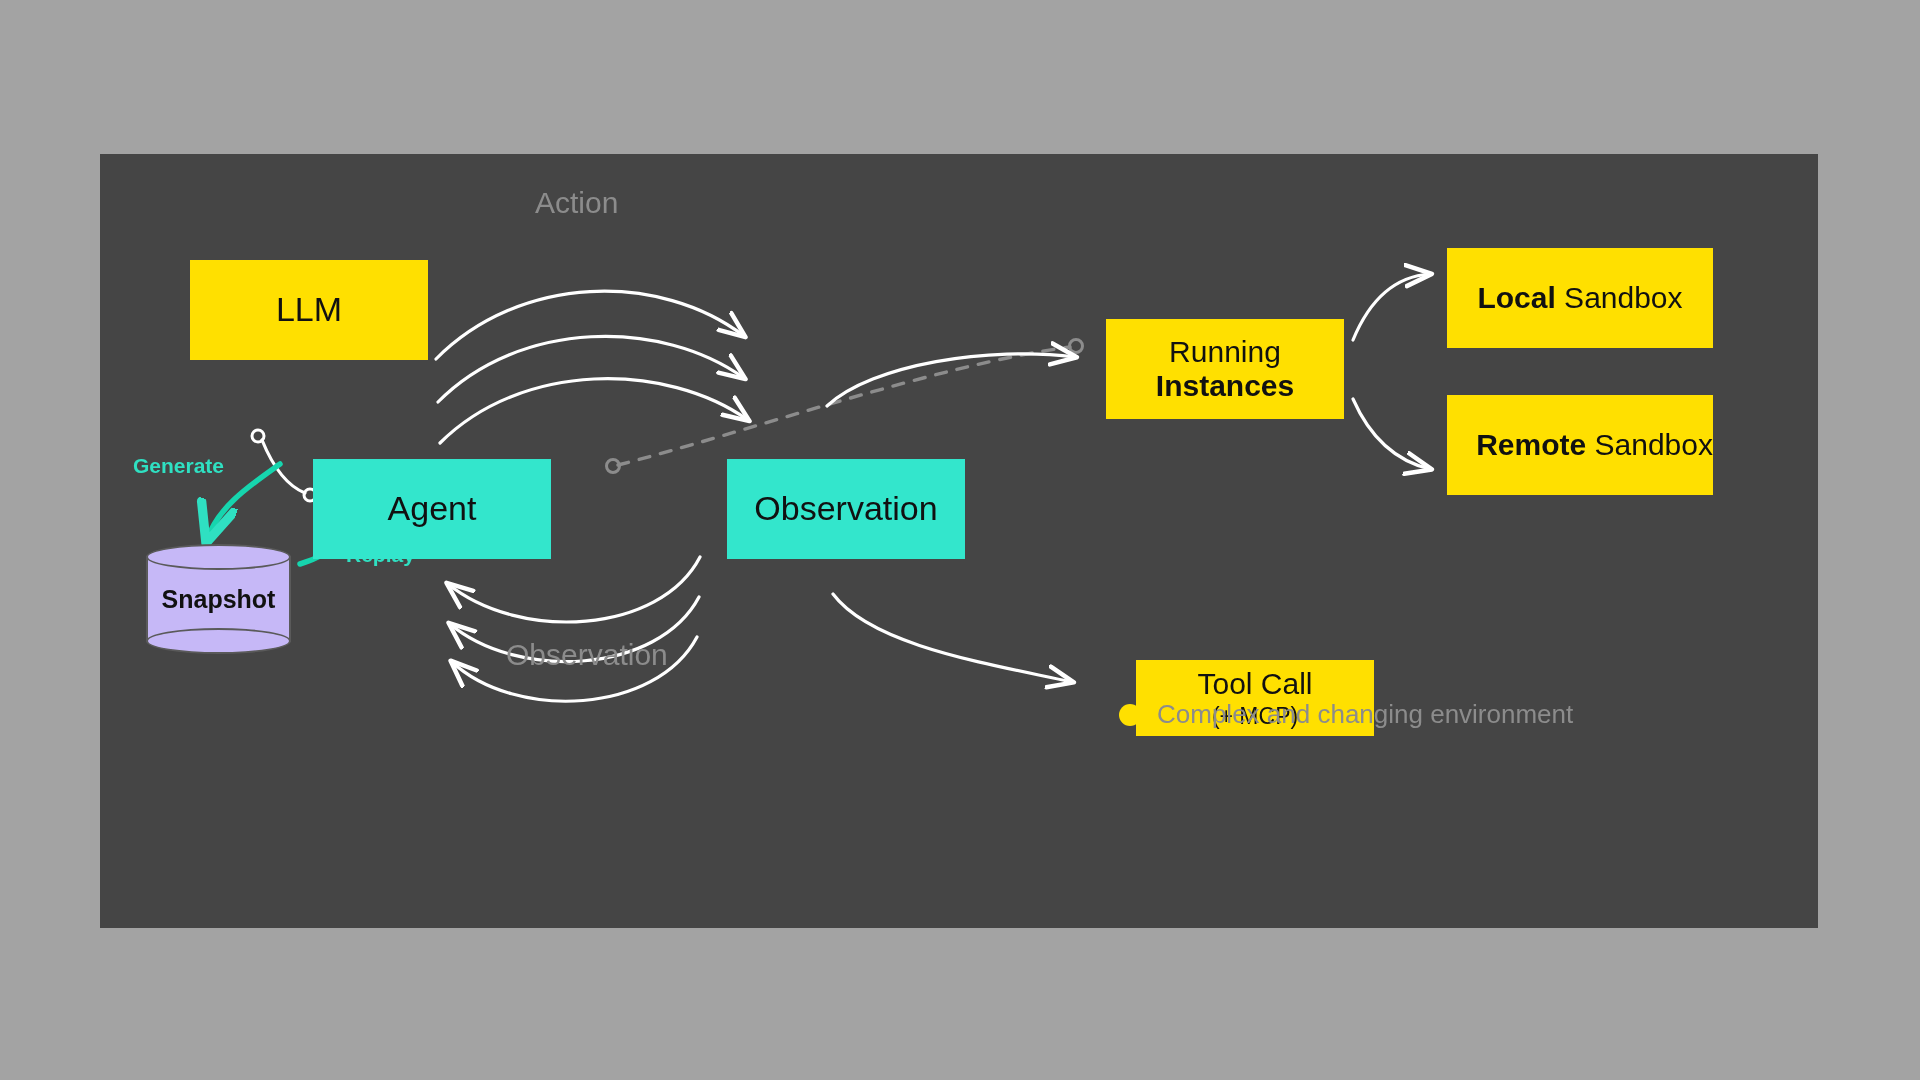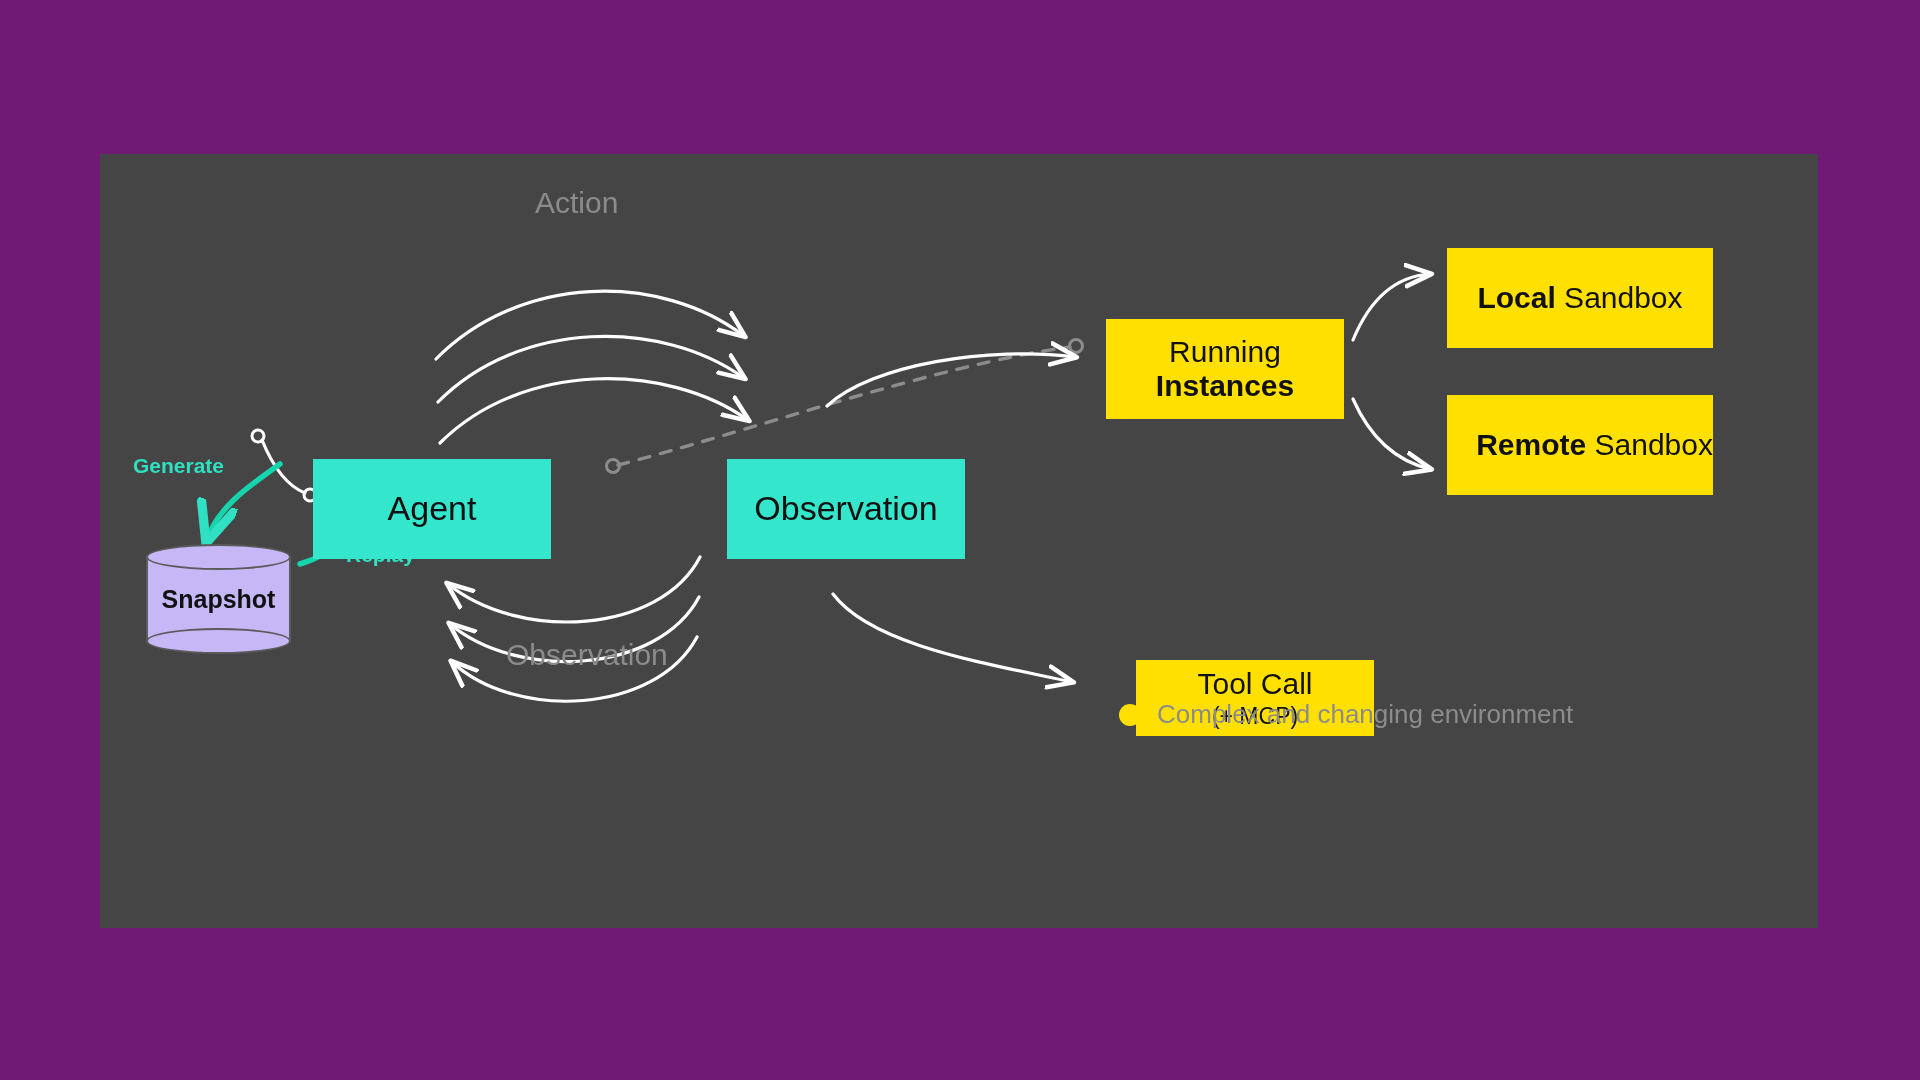--- a/index.html
+++ b/index.html
@@ -7,21 +7,21 @@
     margin: 0; padding: 0;
     width: 1920px; height: 1080px;
     background: #000000;
     overflow: hidden;
     font-family: "Liberation Sans", sans-serif;
   }
   #stage {
     position: relative;
     width: 1920px;
     height: 1080px;
-    background: #701a75;
+    background: #a3a3a3;
   }
   
   #frame {
     position: absolute;
     left: 100px;
     top: 154px;
     width: 1718px;
     height: 774px;
     background: #454545;
   }
@@ -209,20 +209,23 @@
         <path d="M 200 410 C 235 400, 258 374, 260 344" fill="none" stroke="#16D5AE" stroke-width="5.5" stroke-linecap="round" marker-end="url(#arrowTeal)"></path>
       </g>
     </svg>
 
     <div class="flow-label" id="label-action">Action</div>
     <div class="flow-label" id="label-observation">Observation</div>
 
     <div class="teal-label" id="label-generate">Generate</div>
     <div class="teal-label" id="label-replay">Replay</div>
 
+    <div class="node node-yellow" id="node-llm">
+      <span>LLM</span>
+    </div>
 
     <div class="node node-teal" id="node-agent">
       <span>Agent</span>
     </div>
 
     <div class="node node-teal" id="node-env">
       <span>Observation</span>
     </div>
 
     <div class="node node-yellow" id="node-running">

